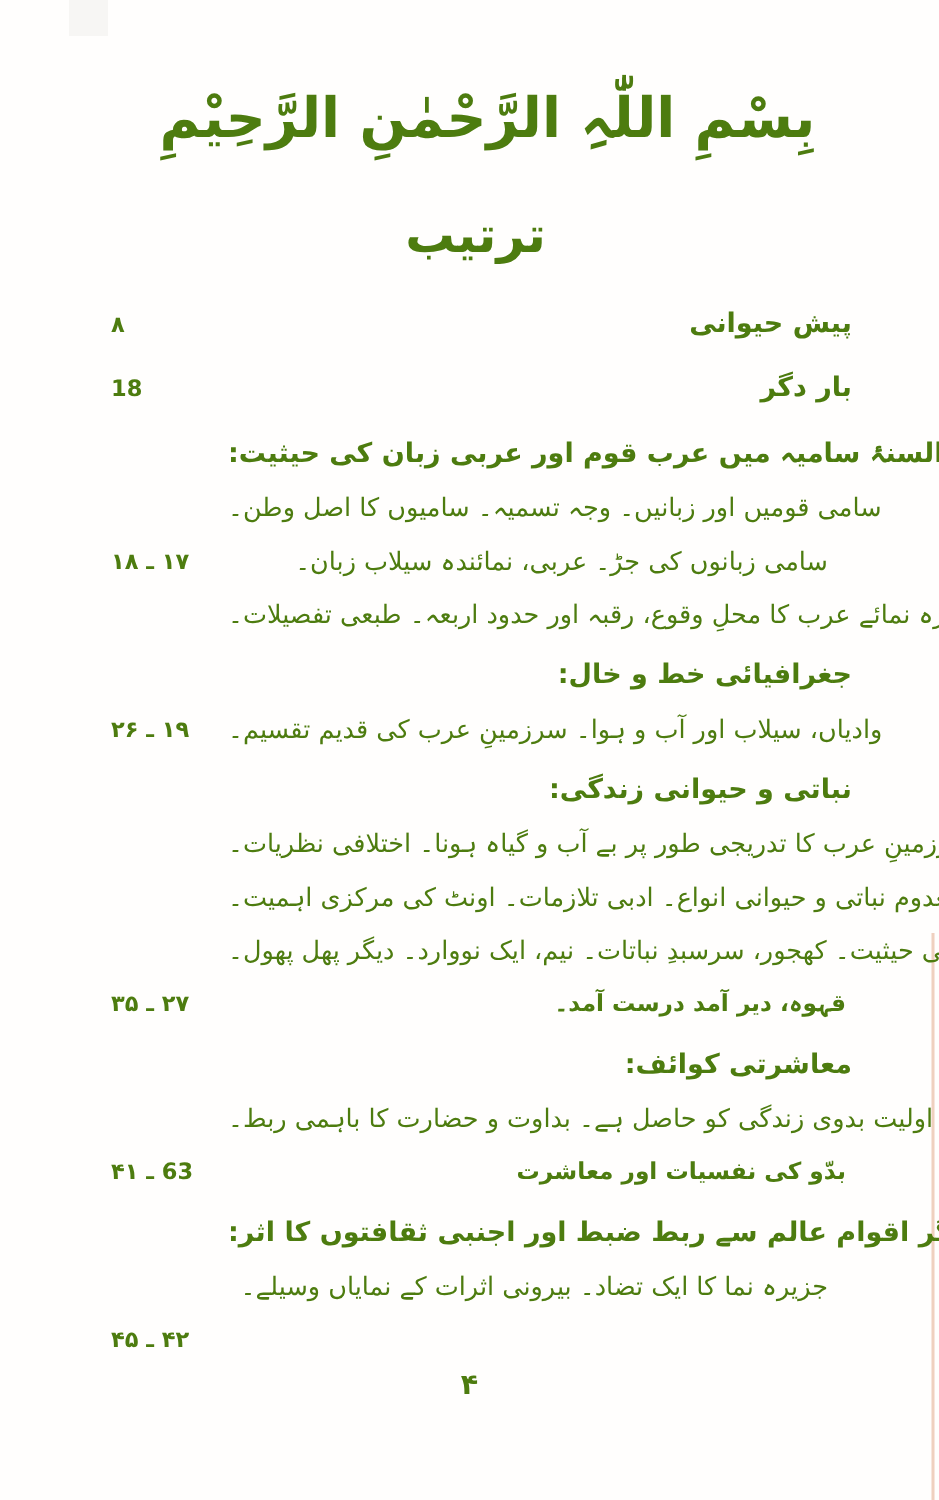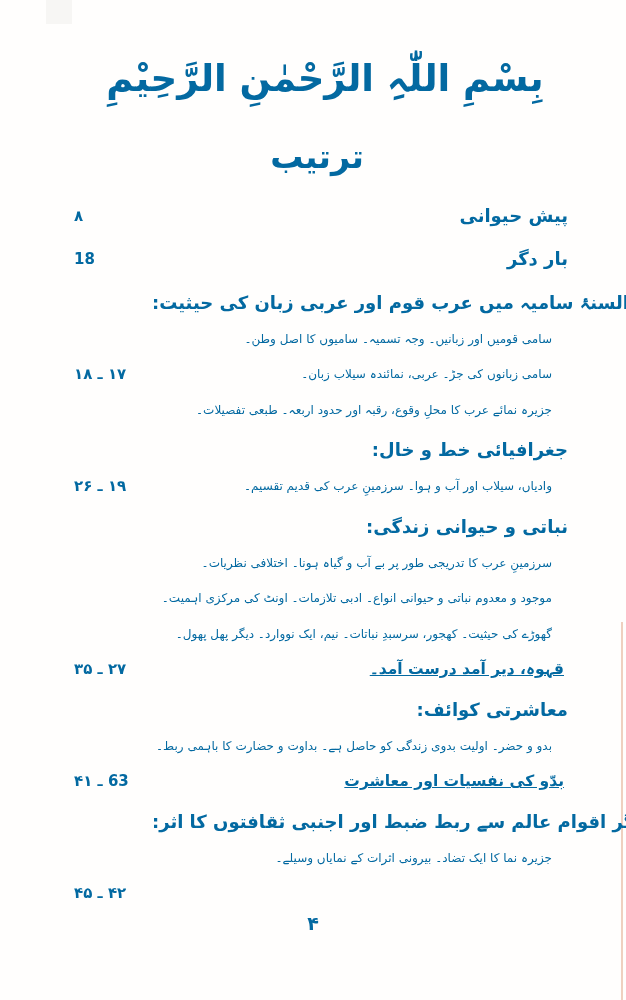--- a/index.html
+++ b/index.html
@@ -7,21 +7,21 @@
     padding: 0;
     background: #ffffff;
   }
   .page {
     position: relative;
     width: 626px;
     height: 1000px;
     background: #fffefd;
     overflow: hidden;
     font-family: "DejaVu Sans", sans-serif;
-    color: #0369a1;
+    color: #4d7c0f;
   }
   
   .scan-edge-right {
     position: absolute;
     right: 3px;
     top: 622px;
     width: 2px;
     height: 378px;
     background: #e6b79e;
     opacity: 0.65;
@@ -95,30 +95,29 @@
     font-size: 18px;
     font-weight: 700;
   }
   .row-section { height: 41px; padding-top: 3px; }
   .row-section .entry-text {
     font-size: 18px;
     font-weight: 700;
   }
   .row-sub { height: 35.5px; }
   .row-sub .entry-text {
-    font-size: 12px;
+    font-size: 17px;
     font-weight: 500;
     padding-right: 16px;
   }
   .row-sub2 { height: 35.5px; }
   .row-sub2 .entry-text {
     font-size: 15.5px;
     font-weight: 600;
     padding-right: 4px;
-    text-decoration: underline;
   }
 
   .footer-page-number {
     position: absolute;
     top: 912px;
     left: 0;
     width: 100%;
     text-align: center;
     direction: rtl;
     font-size: 19px;

